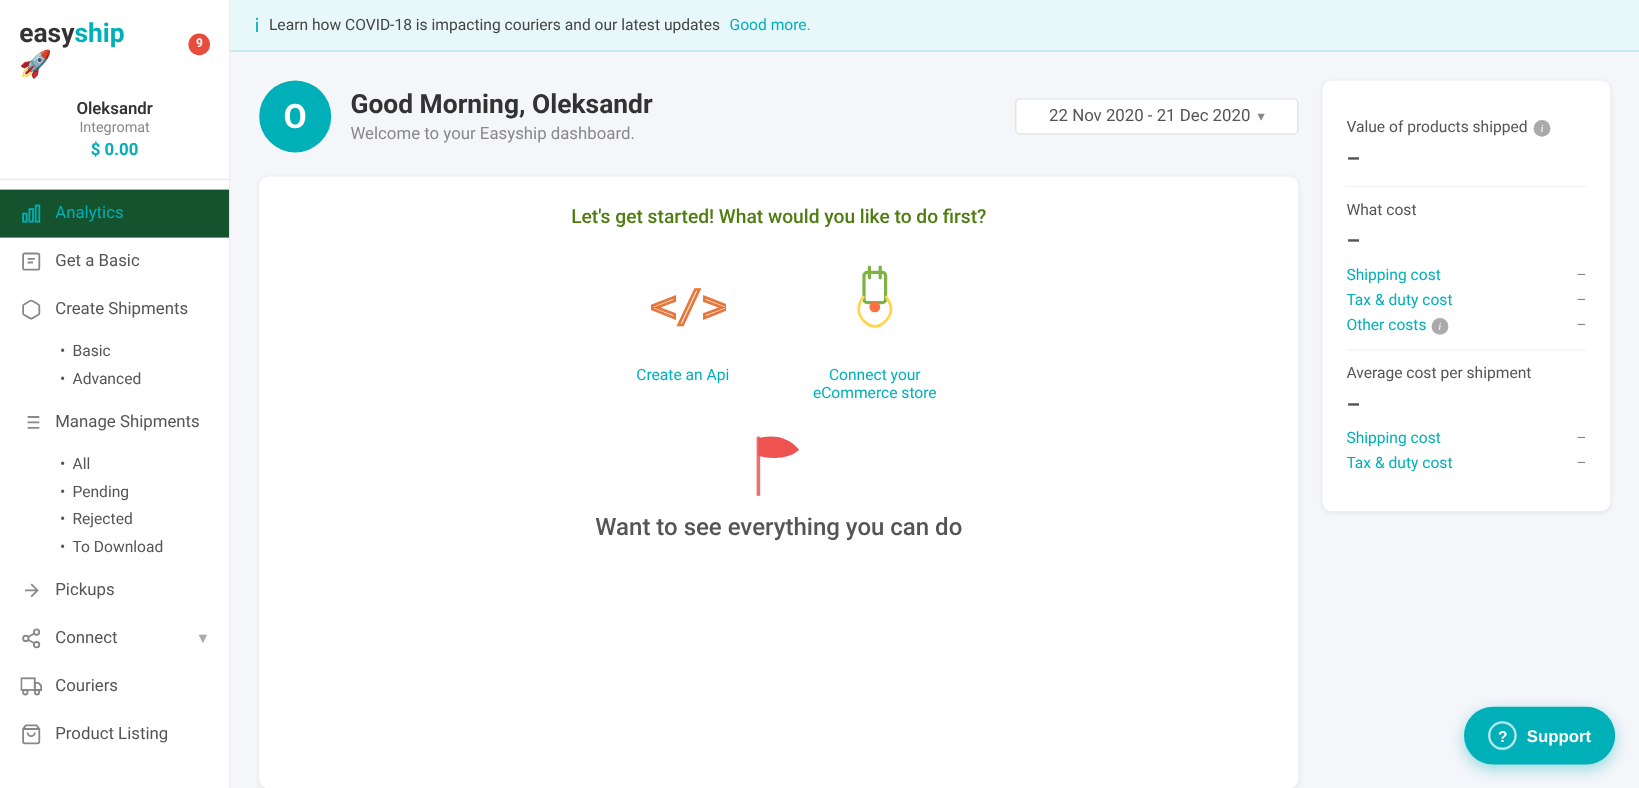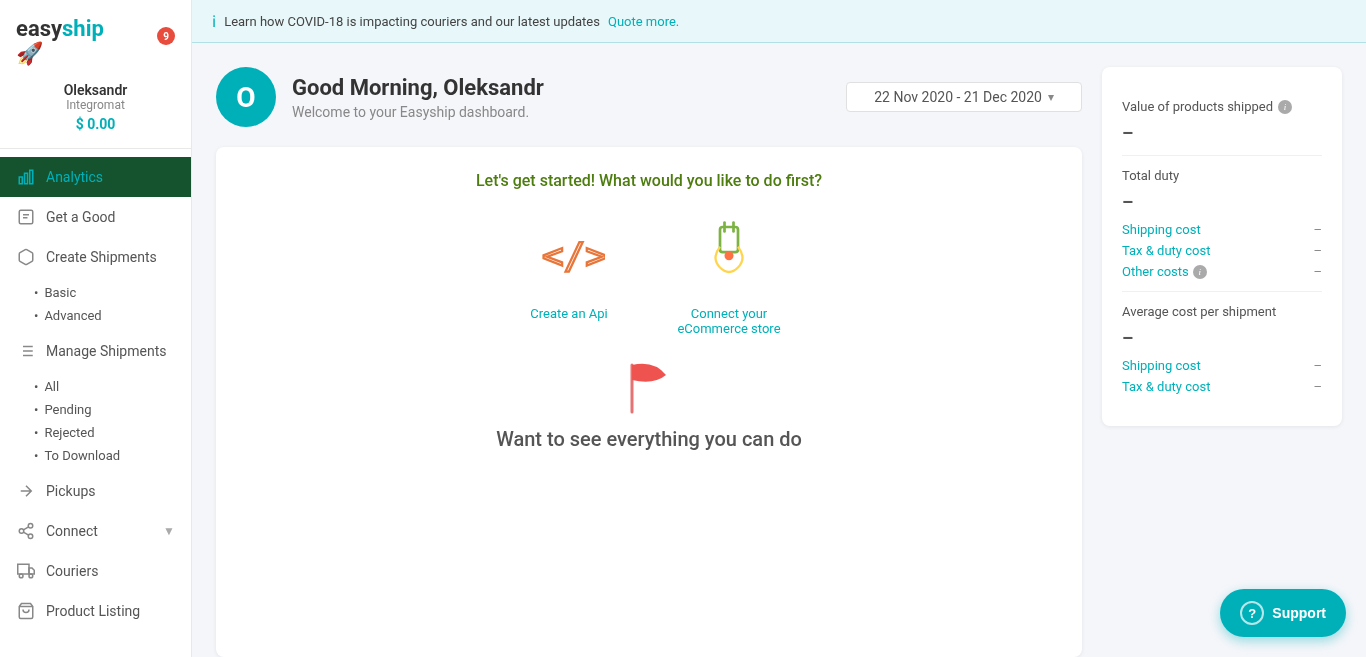--- a/index.html
+++ b/index.html
@@ -91,21 +91,21 @@
     .nav-item .nav-icon {
       width: 20px;
       height: 20px;
       display: flex;
       align-items: center;
       justify-content: center;
       flex-shrink: 0;
     }
 
     .sub-nav {
-      padding: 4px 0 4px 26px;
+      padding: 4px 0 4px 42px;
     }
     .sub-nav-item {
       font-size: 13px;
       color: #555;
       padding: 4px 8px;
       cursor: pointer;
       display: flex;
       align-items: center;
       gap: 6px;
     }
@@ -404,21 +404,21 @@
     </div>
 
     <div class="nav-item">
       <span class="nav-icon">
         <svg width="18" height="18" viewBox="0 0 24 24" fill="none" stroke="#888" stroke-width="2">
           <rect x="3" y="3" width="18" height="18" rx="2"></rect>
             <line x1="8" y1="9" x2="16" y2="9"></line>
             <line x1="8" y1="13" x2="14" y2="13"></line>
         </svg>
       </span>
-      <span>Get a Good</span>
+      <span>Get a Basic</span>
     </div>
 
     <div class="nav-item">
       <span class="nav-icon">
         <svg width="18" height="18" viewBox="0 0 24 24" fill="none" stroke="#888" stroke-width="2">
           <path d="M21 16V8a2 2 0 00-1-1.73l-7-4a2 2 0 00-2 0l-7 4A2 2 0 003 8v8a2 2 0 001 1.73l7 4a2 2 0 002 0l7-4A2 2 0 0021 16z"></path>
         </svg>
       </span>
       <span>Create Shipments</span>
     </div>
@@ -493,21 +493,21 @@
       <span>Product Listing</span>
     </div>
   </div>
 </div>
 
 <div class="main-content">
 
   <div class="covid-banner">
     <span class="info-icon">ℹ</span>
     <span>Learn how COVID-18 is impacting couriers and our latest updates</span>
-    <a href="#">Quote more.</a>
+    <a href="#">Good more.</a>
   </div>
 
   <div class="content-area">
 
     <div class="greeting-section">
       <div class="greeting-header">
         <div class="greeting-left">
           <div class="avatar">O</div>
           <div class="greeting-text">
             <h2>Good Morning, Oleksandr</h2>
@@ -565,21 +565,21 @@
       <div class="panel-section">
         <div class="panel-label">
           <span>Value of products shipped</span>
           <span class="info-icon-small">i</span>
         </div>
         <div class="panel-value dash">–</div>
       </div>
 
       <div class="panel-section">
         <div class="panel-label">
-          <span>Total duty</span>
+          <span>What cost</span>
         </div>
         <div class="panel-value dash">–</div>
         <div class="panel-sub-items">
           <div class="panel-sub-item">
             <span class="sub-label">Shipping cost</span>
             <span class="sub-value">–</span>
           </div>
           <div class="panel-sub-item">
             <span class="sub-label">Tax &amp; duty cost</span>
             <span class="sub-value">–</span>

